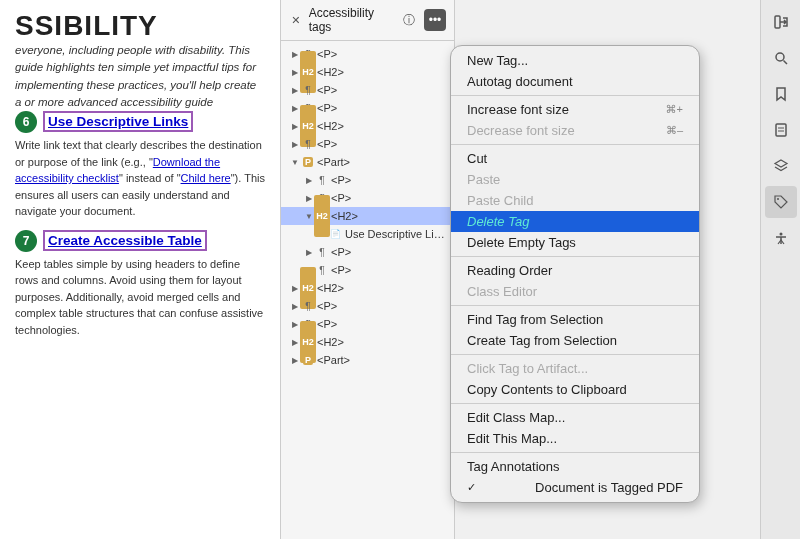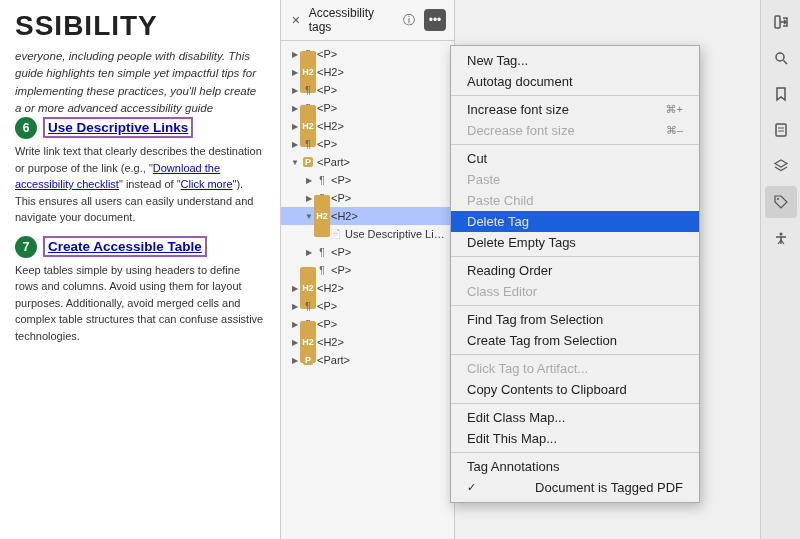--- a/index.html
+++ b/index.html
@@ -20,21 +20,20 @@
       overflow: hidden;
       padding: 10px 15px;
       flex-shrink: 0;
     }
 
     .doc-title {
       font-size: 28px;
       font-weight: 900;
       color: #222;
       letter-spacing: 1px;
-      margin-bottom: 6px;
     }
 
     .doc-para {
       font-size: 11.5px;
       color: #333;
       line-height: 1.5;
       font-style: italic;
     }
 
     .section-item {
@@ -222,21 +221,21 @@
 
     .tree-indent-1 { padding-left: 8px; }
     .tree-indent-2 { padding-left: 22px; }
     .tree-indent-3 { padding-left: 36px; }
 
     
     .context-menu {
       width: 250px;
       background: #f0f0f0;
       border: 1px solid #aaa;
-      border-radius: 0;
+      border-radius: 12px;
       box-shadow: 2px 4px 12px rgba(0,0,0,0.25);
       flex-shrink: 0;
       padding: 4px 0;
       font-size: 13px;
       position: relative;
       z-index: 100;
       margin-left: -5px;
       margin-top: 20px;
       height: fit-content;
       align-self: flex-start;
@@ -247,21 +246,22 @@
       align-items: center;
       justify-content: space-between;
       padding: 3px 16px;
       color: #222;
       cursor: pointer;
       white-space: nowrap;
     }
 
     .menu-item.highlighted {
       background: #1a5fdb;
-      color: #e5e5e5;
+      color: #5eead4;
+      font-style: italic;
     }
 
     .menu-item.disabled {
       color: #aaa;
       cursor: default;
     }
 
     .menu-shortcut {
       color: #888;
       font-size: 11px;
@@ -320,21 +320,21 @@
   </p>
 
   <div class="section-item">
     <div class="section-header">
       <div class="section-num">6</div>
       <span class="section-heading">Use Descriptive Links</span>
     </div>
     <p class="section-text">
       Write link text that clearly descri­bes the destination or purpose of the link
       (e.g., "<span class="link-text">Download the accessibility chec­klist</span>" instead
-      of "<span class="link-text">Click more</span>"). This ensures all users can
+      of "<span class="link-text">Child here</span>"). This ensures all users can
       easily understand and navigate y­our document.
     </p>
   </div>
 
   <div class="section-item">
     <div class="section-header">
       <div class="section-num">7</div>
       <span class="section-heading">Create Accessible Table</span>
     </div>
     <p class="section-text">

